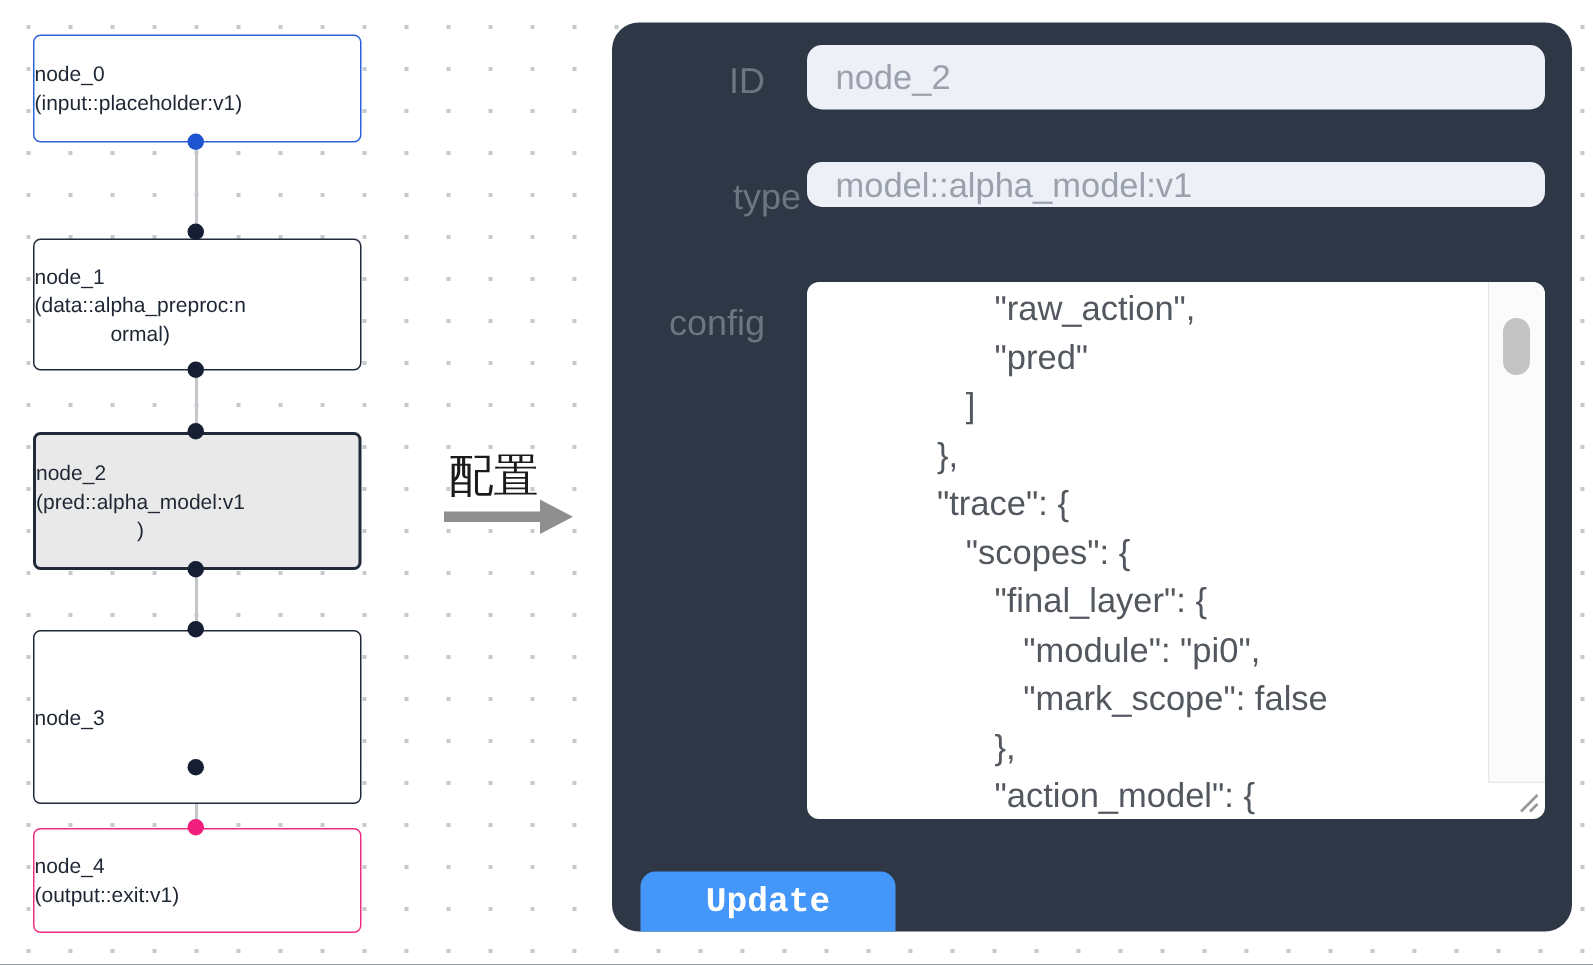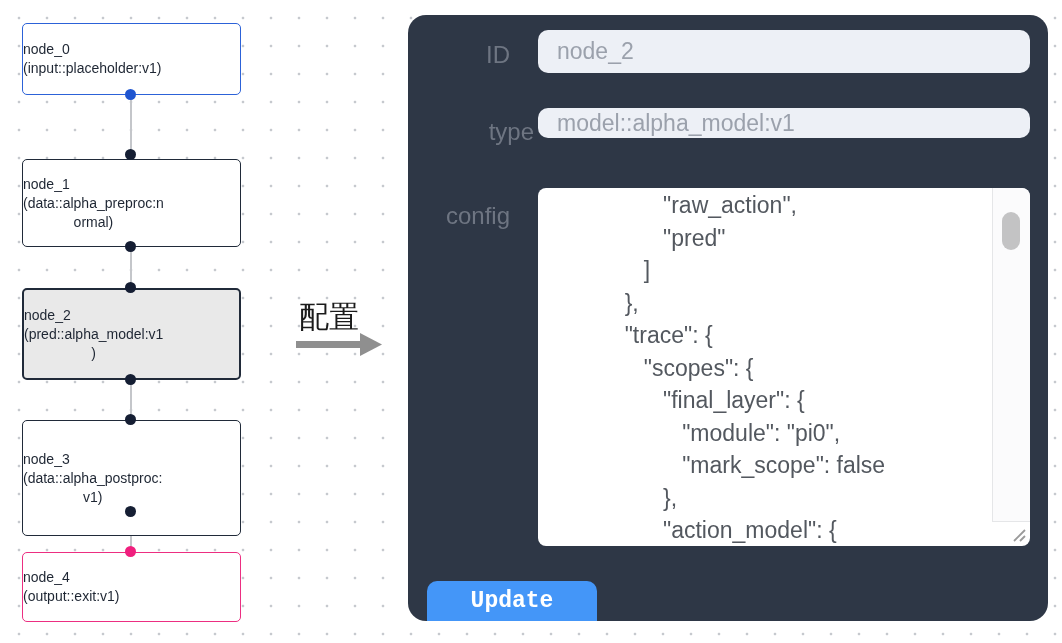--- a/index.html
+++ b/index.html
@@ -88,22 +88,20 @@
   <div class="node-sub">(data::alpha_preproc:n
 ormal)</div>
 </div>
 <div class="node n2">
   <div class="node-title">node_2</div>
   <div class="node-sub">(pred::alpha_model:v1
 )</div>
 </div>
 <div class="node n3">
   <div class="node-title">node_3</div>
-  <div class="node-sub">(data::alpha_postproc:
-v1)</div>
 </div>
 <div class="node n4">
   <div class="node-title">node_4</div>
   <div class="node-sub">(output::exit:v1)</div>
 </div>
 
 <div class="port p0"></div>
 <div class="port p1"></div>
 <div class="port p2"></div>
 <div class="port p3"></div>

